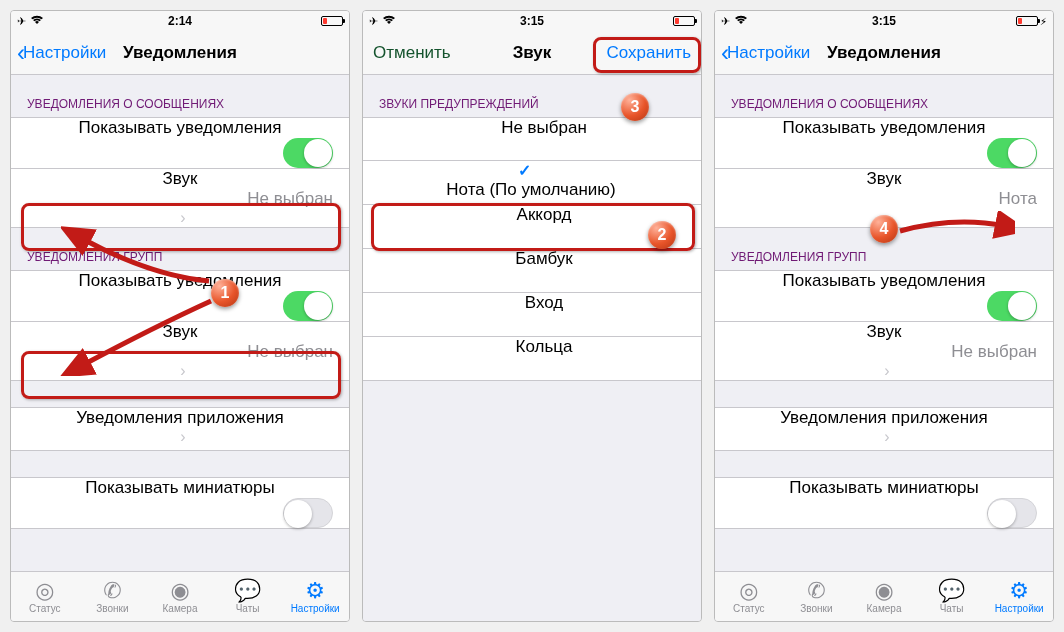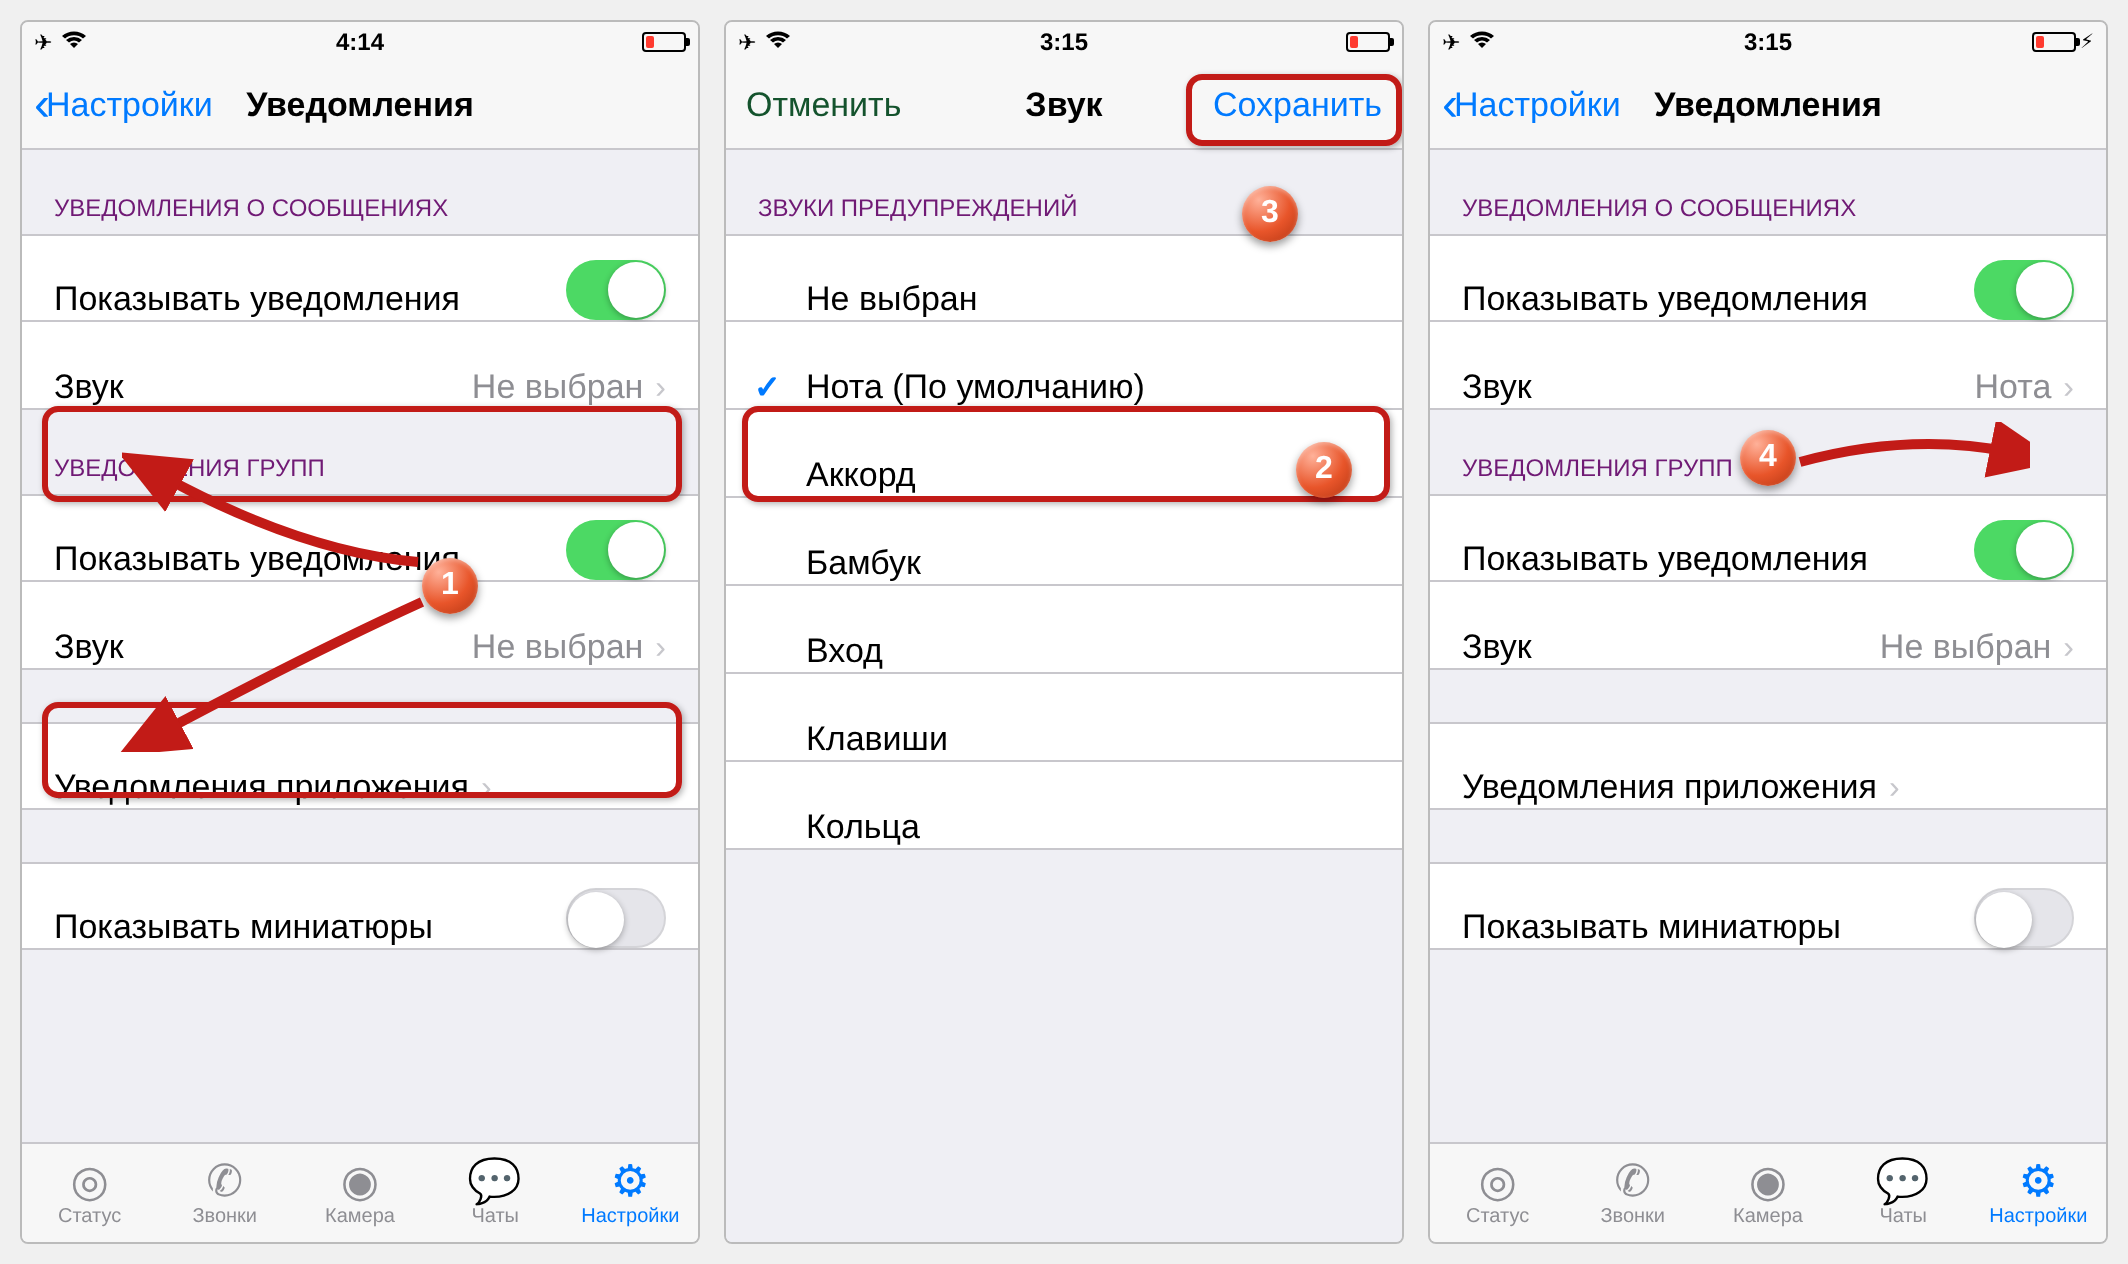--- a/index.html
+++ b/index.html
@@ -86,24 +86,25 @@
   .section-header {
     font-size:12px; color:#701a75;
     padding: 22px 16px 6px 16px;
     text-transform: uppercase;
   }
   .cell {
     background:#fff;
     border-top:1px solid #c8c7cc;
     border-bottom:1px solid #c8c7cc;
     min-height:44px;
-    display:flex; align-items:flex-end;
+    display:flex; align-items:center;
     padding: 0 16px;
     font-size:17px;
     position:relative;
+    flex-direction:column;
   }
   .cell + .cell { border-top:none; }
   .cell .value {
     margin-left:auto;
     color:#8e8e93;
     font-size:17px;
   }
   .cell .chevron {
     color:#c7c7cc;
     margin-left:6px;
@@ -184,21 +185,21 @@
 <div class="phone">
   <div class="status-bar">
     <div class="status-left">
       <span class="airplane-icon">✈︎</span>
       <span class="wifi-icon">
         <svg width="14" height="10" viewBox="0 0 14 10">
             <path d="M7 9 L5 7 A3 3 0 0 1 9 7 Z M3 5 A6 6 0 0 1 11 5 L9.5 6.3 A4 4 0 0 0 4.5 6.3 Z M1 3 A9 9 0 0 1 13 3 L11.5 4.3 A7 7 0 0 0 2.5 4.3 Z" fill="#000"></path>
           </svg>
       </span>
     </div>
-    <div class="status-center">4:14</div>
+    <div class="status-center">2:14</div>
     <div class="status-right">
       <span class="battery battery-red">
           <span class="battery-fill"></span>
         </span>
     </div>
   </div>
   <div class="nav-bar">
     <div class="nav-back">
       <span class="nav-chevron">‹</span>
       <span>Настройки</span>
@@ -320,23 +321,20 @@
     <div class="cell">
         <span>Аккорд</span>
       </div>
     <div class="cell">
         <span>Бамбук</span>
       </div>
     <div class="cell">
         <span>Вход</span>
       </div>
     <div class="cell">
-        <span>Клавиши</span>
-      </div>
-    <div class="cell">
         <span>Кольца</span>
       </div>
   </div>
 
   <div class="hl-box" style="left:230px; top:26px; width:108px; height:36px;"></div>
   <div class="hl-box" style="left:8px;  top:192px; width:324px; height:48px;"></div>
   <div class="num-badge" style="left:258px; top:82px;">3</div>
   <div class="num-badge" style="left:285px; top:210px;">2</div>
 </div>
 

